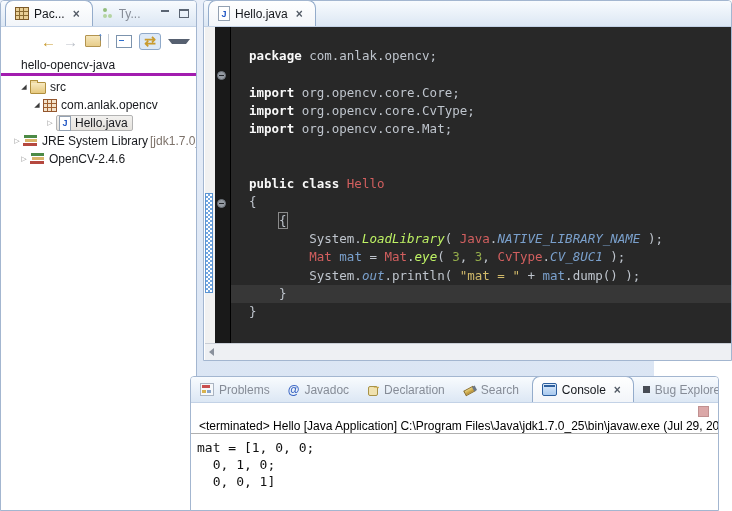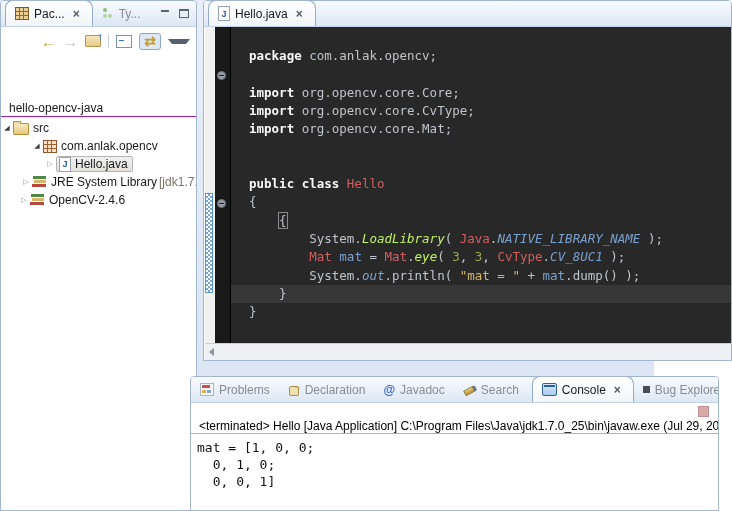--- a/index.html
+++ b/index.html
@@ -32,21 +32,21 @@
   .i-go-up{width:14px;height:10px;background:linear-gradient(#f5e6bb,#e7cd8a);border:1px solid #b3944f;border-radius:1px;position:relative;}
   .i-go-up::after{content:"↑";position:absolute;right:-3px;top:-6px;color:#2f6fce;font-weight:bold;font-size:11px;}
   .i-collapse-all{width:11px;height:11px;border:1px solid #7c93ad;background:#fff;position:relative;}
   .i-collapse-all::before{content:"";position:absolute;left:2px;top:4px;width:5px;height:1px;background:#2f6fce;}
   .i-link-with-editor::before{content:"⇄";color:#c99b2e;font-weight:bold;font-size:14px;line-height:12px;}
   .pressed{background:#dde9f7;border:1px solid #8fa9c9;border-radius:3px;padding:0 3px;}
   .i-view-menu{width:0;height:0;border-left:4px solid transparent;border-right:4px solid transparent;border-top:5px solid #566070;}
 
   #explorer-tree{padding-top:4px;font-size:12px;color:#17191d;}
   .trow{height:18px;display:flex;align-items:center;white-space:nowrap;overflow:hidden;}
-  .trow.proj{border-bottom:1px solid #a21caf;padding-left:4px;height:16px;margin-bottom:2px;margin-top:43px;}
+  .trow.proj{border-bottom:3px solid #a21caf;padding-left:16px;height:16px;margin-bottom:2px;}
   .arrow{width:12px;display:inline-flex;justify-content:center;flex:0 0 12px;}
   .arrow.open::before{content:"◢";font-size:7px;color:#3c3c3c;}
   .arrow.closed::before{content:"▷";font-size:7px;color:#8a8a8a;}
   .tlabel{margin-left:4px;}
   .tdetail{color:#7d726a;margin-left:2px;}
   .selwrap{display:inline-flex;align-items:center;background:linear-gradient(#f2f1ef,#e5e2dd);
     border:1px solid #b3b3b3;border-radius:2px;padding:0 4px 0 2px;height:16px;box-sizing:border-box;}
   .ticon{display:inline-flex;flex:0 0 auto;}
 
   
@@ -142,38 +142,38 @@
         <span class="tb i-go-up"></span>
         <span class="tsep"></span>
         <span class="tb i-collapse-all"></span>
         <span class="tb i-link-with-editor pressed"></span>
         <span class="tb i-view-menu"></span>
       </div>
     <div id="explorer-tree">
         <div class="trow proj">
           <span class="tlabel">hello-opencv-java</span>
         </div>
-        <div class="trow" style="">
+        <div class="trow" style="padding-left: 17px;">
           <span class="arrow open"></span>
           <span class="ticon icon-folder"></span>
           <span class="tlabel">src</span>
         </div>
         <div class="trow" style="padding-left: 30px;">
           <span class="arrow open"></span>
           <span class="ticon icon-package"></span>
           <span class="tlabel">com.anlak.opencv</span>
         </div>
         <div class="trow" style="padding-left: 43px;">
           <span class="arrow closed"></span>
           <span class="selwrap">
             <span class="ticon icon-java-file"></span>
             <span class="tlabel">Hello.java</span>
           </span>
         </div>
-        <div class="trow" style="padding-left: 19px; text-align: center;">
+        <div class="trow" style="padding-left: 10px; text-align: center;">
           <span class="arrow closed"></span>
           <span class="ticon icon-library"></span>
           <span class="tlabel">JRE System Library </span>
           <span class="tdetail">[jdk1.7.0_25]</span>
         </div>
         <div class="trow" style="padding-left: 17px;">
           <span class="arrow closed"></span>
           <span class="ticon icon-library"></span>
           <span class="tlabel">OpenCV-2.4.6</span>
         </div>
@@ -219,26 +219,26 @@
     </div>
   </div>
 
   <div id="bottom" class="panel">
     <div class="tabbar">
         <div class="tab">
           <span class="ticon icon-problems"></span>
           <span class="tab-label">Problems</span>
         </div>
         <div class="tab">
+          <span class="ticon icon-javadoc"></span>
+          <span class="tab-label">Javadoc</span>
+        </div>
+        <div class="tab">
           <span class="ticon icon-declaration"></span>
           <span class="tab-label">Declaration</span>
-        </div>
-        <div class="tab">
-          <span class="ticon icon-javadoc"></span>
-          <span class="tab-label">Javadoc</span>
         </div>
         <div class="tab">
           <span class="ticon icon-search"></span>
           <span class="tab-label">Search</span>
         </div>
         <div class="tab active">
           <span class="ticon icon-console"></span>
           <span class="tab-label">Console</span>
           <span class="tab-close"></span>
         </div>

